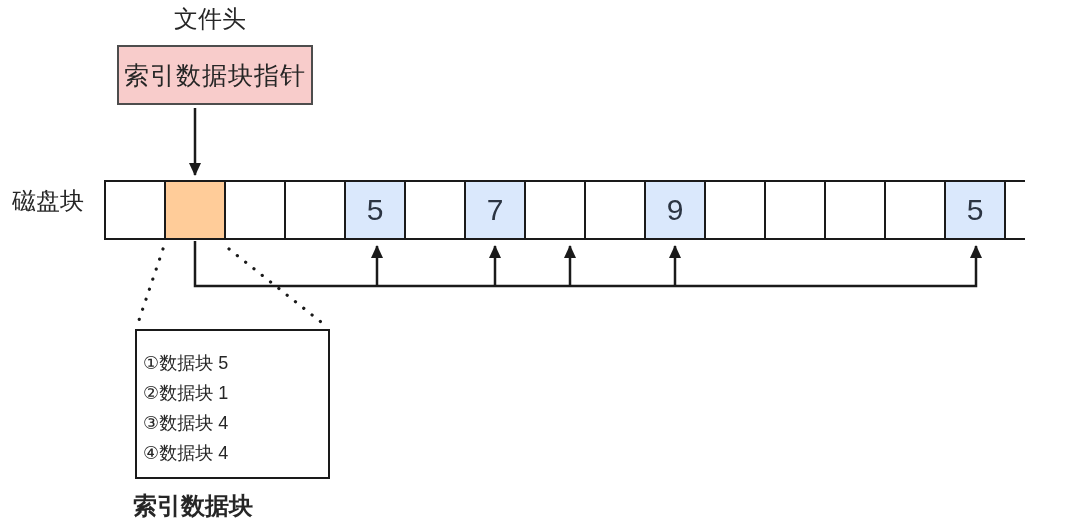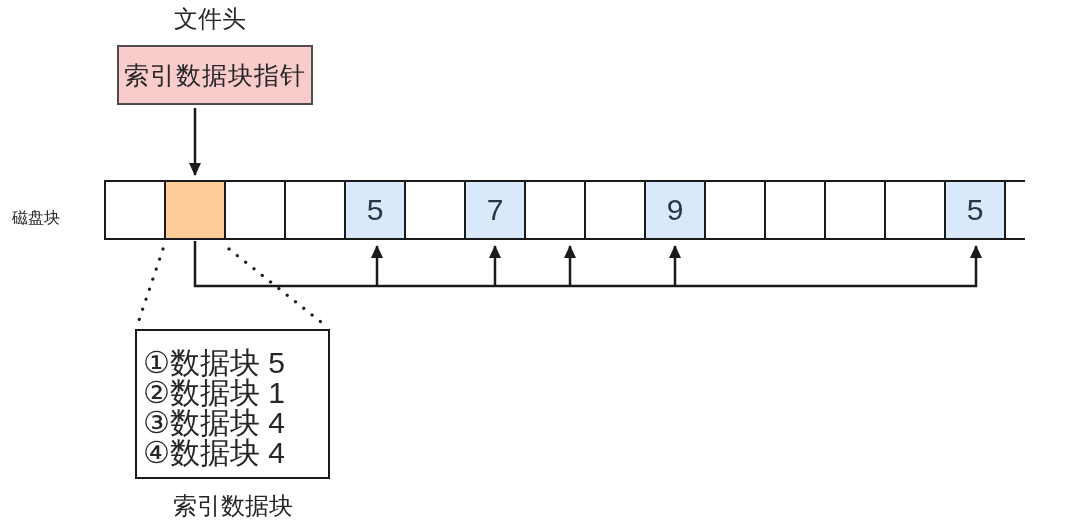--- a/index.html
+++ b/index.html
@@ -8,40 +8,40 @@
     font-family:"Liberation Sans","DejaVu Sans",sans-serif;color:#262626;
   }
   .label{position:absolute;white-space:nowrap;}
   .file-header{left:150px;top:3px;width:120px;text-align:center;font-size:24px;}
   .pointer-box{
     position:absolute;left:97px;top:45px;width:196px;height:60px;box-sizing:border-box;
     background:var(--pointer-fill);border:2px solid #4d4d4d;
     display:flex;align-items:center;justify-content:center;
     font-size:25px;letter-spacing:1px;margin-left:20px;
   }
-  .row-label{left:12px;top:208px;font-size:16px;}
+  .row-label{left:12px;top:185px;font-size:24px;}
   .block-row{
     position:absolute;left:104px;top:180px;height:56px;
     border:2px solid var(--line);display:flex;background:#fff;
   }
   .block{
     width:60px;height:56px;box-sizing:border-box;border-left:2px solid var(--line);
     display:flex;align-items:center;justify-content:center;
     font-size:30px;color:#2b3442;background:#ffffff;
   }
   .block:first-child{border-left:none;width:58px;}
   .block.index{background:var(--index-fill);}
   .block.data{background:var(--data-fill);}
   .overlay{position:absolute;left:0;top:0;pointer-events:none;}
   .index-box{
     position:absolute;left:135px;top:329px;width:195px;height:150px;box-sizing:border-box;
     background:#ffffff;border:2px solid var(--line);
-    padding:17px 0 0 6px;font-size:30px;line-height:30px;
+    padding:17px 0 0 6px;font-size:18px;line-height:30px;
   }
-  .caption{left:133px;top:490px;width:200px;text-align:center;font-size:24px;}
+  .caption{left:133px;top:490px;width:200px;font-size:24px;font-weight:bold;}
 </style>
 </head>
 <body>
 
 <div class="canvas" style="--pointer-fill: #F8CCCB; --index-fill: #FFCC99; --data-fill: #DAE8FC; --line: #1a1a1a;">
 
   <div class="label file-header">文件头</div>
 
   <div class="pointer-box">
     <span>索引数据块指针</span>

